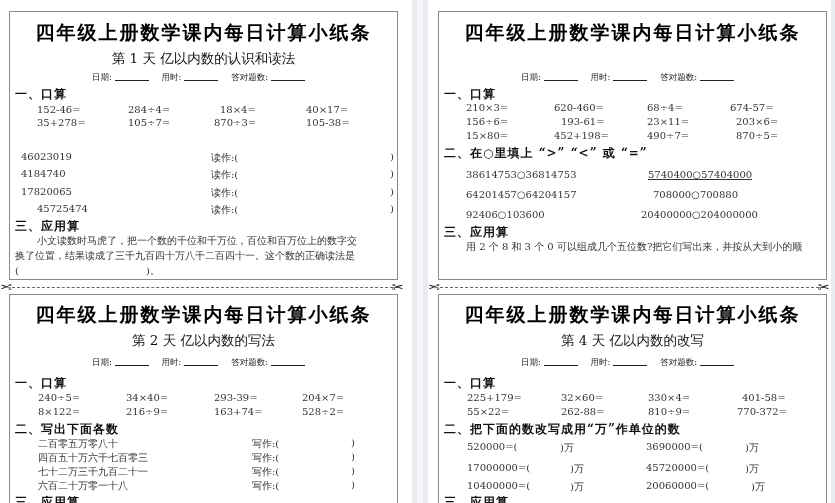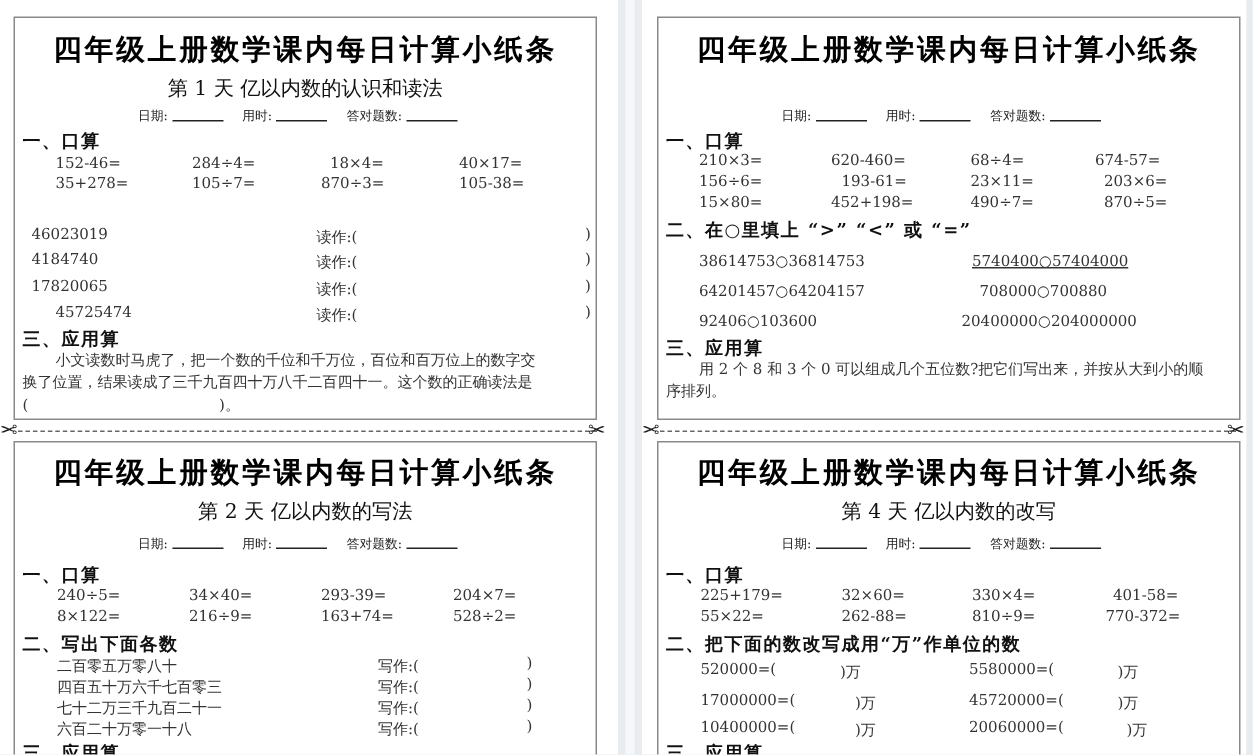--- a/index.html
+++ b/index.html
@@ -117,21 +117,20 @@
     <span style="left:0;">64201457○64204157</span>
     <span style="left:187px;">708000○700880</span>
   </div>
   <div class="row" style="left:27px;top:197px;">
     <span style="left:0;">92406○103600</span>
     <span style="left:175px;">20400000○204000000</span>
   </div>
   <div class="sec" style="left:5px;top:212px;">三、应用算</div>
   <div class="para" style="left:5px;top:227px;width:385px;">
     <div style="text-indent:22px;">用 2 个 8 和 3 个 0 可以组成几个五位数?把它们写出来，并按从大到小的顺</div>
-    <div>序排列。</div>
   </div>
 </div>
 
 <div class="cutline" style="left:12px;top:287px;width:386px;"></div>
 <span class="scissor" style="left:0px;top:280px;transform:scaleX(-1);">✂</span>
 <span class="scissor" style="left:392px;top:280px;">✂</span>
 <div class="cutline" style="left:440px;top:287px;width:384px;"></div>
 <span class="scissor" style="left:428px;top:280px;transform:scaleX(-1);">✂</span>
 <span class="scissor" style="left:818px;top:280px;">✂</span>
 
@@ -198,21 +197,21 @@
   <div class="row" style="left:28px;top:111px;">
     <span style="left:0;">55×22=</span>
     <span style="left:94px;">262-88=</span>
     <span style="left:181px;">810÷9=</span>
     <span style="left:270px;">770-372=</span>
   </div>
   <div class="sec" style="left:5px;top:126px;">二、把下面的数改写成用“万”作单位的数</div>
   <div class="row" style="left:28px;top:146px;">
     <span style="left:0;">520000=(</span>
     <span style="left:93px;">)万</span>
-    <span style="left:179px;">5580000=(</span>
+    <span style="left:179px;">3690000=(</span>
     <span style="left:278px;">)万</span>
   </div>
   <div class="row" style="left:28px;top:167px;">
     <span style="left:0;">17000000=(</span>
     <span style="left:103px;">)万</span>
     <span style="left:179px;">45720000=(</span>
     <span style="left:278px;">)万</span>
   </div>
   <div class="row" style="left:28px;top:185px;">
     <span style="left:0;">10400000=(</span>

